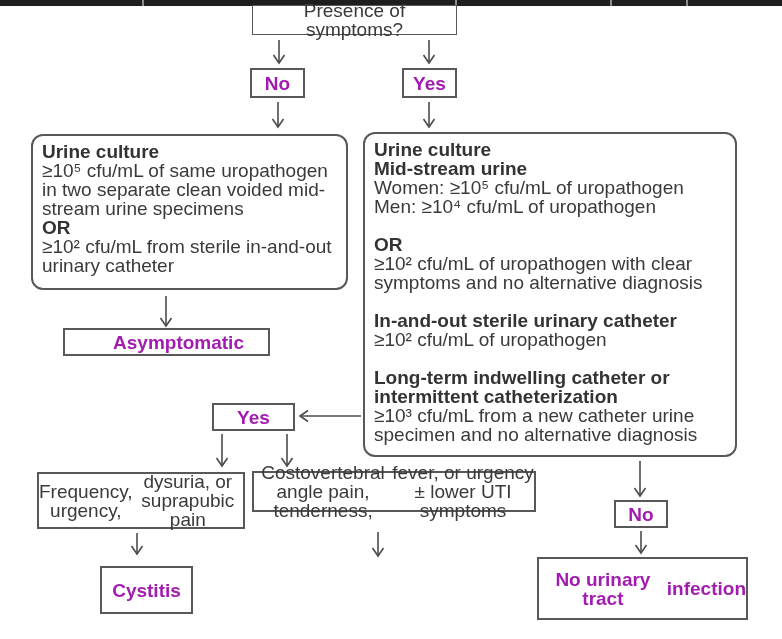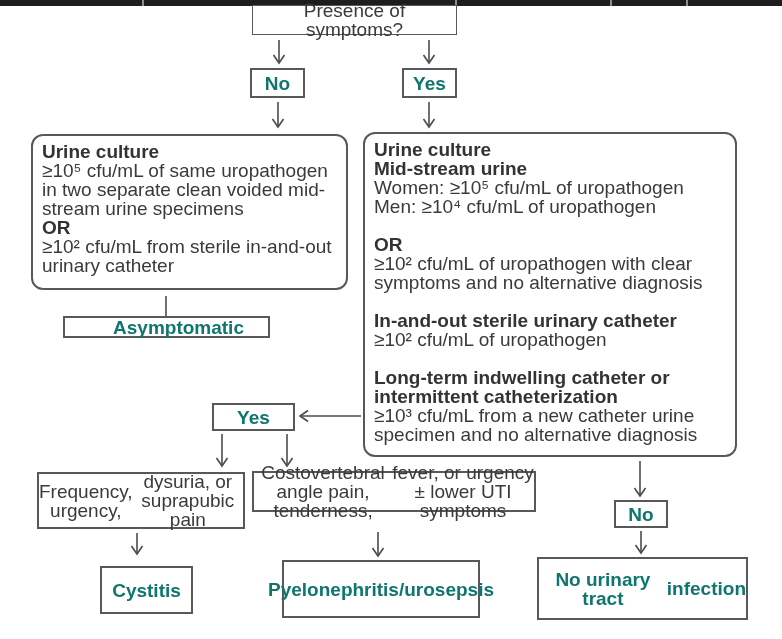--- a/index.html
+++ b/index.html
@@ -24,21 +24,21 @@
     border: 2px solid #58585a;
     background: #ffffff;
     box-sizing: border-box;
     font-size: 19px;
     line-height: 19px;
   }
   .center-label {
     display: flex; align-items: center; justify-content: center;
     text-align: center;
   }
-  .bold { font-weight: bold; color: #0f766e; }
+  .bold { font-weight: bold; color: #a21caf; }
   .crit { padding: 6px 8px 6px 9px; border-radius: 12px; }
   .crit .crit-h { font-weight: bold; color: #333335; }
   .crit .gap { margin-top: 19px; }
   .multiline { flex-direction: row; }
   .multiline span { display: block; }
   svg.arrows {
     position: absolute; left: 0; top: 0;
     pointer-events: none;
   }
 </style>
@@ -141,21 +141,21 @@
     <div>Women: ≥10⁵ cfu/mL of uropathogen</div>
     <div>Men: ≥10⁴ cfu/mL of uropathogen</div>
     <div class="crit-h gap">OR</div>
     <div>≥10² cfu/mL of uropathogen with clear symptoms and no alternative diagnosis</div>
     <div class="crit-h gap">In-and-out sterile urinary catheter</div>
     <div>≥10² cfu/mL of uropathogen</div>
     <div class="crit-h gap">Long-term indwelling catheter or intermittent catheterization</div>
     <div>≥10³ cfu/mL from a new catheter urine specimen and no alternative diagnosis</div>
   </div>
 
-  <div class="fbox center-label bold" style="left:63px; top:316px; width:207px; height:22px;padding-left:24px;">
+  <div class="fbox center-label bold" style="left:63px; top:328px; width:207px; height:28px;padding-left:24px;">
     <span>Asymptomatic</span>
   </div>
 
   <div class="fbox center-label bold" style="left:212px; top:403px; width:83px; height:28px;">
     <span>Yes</span>
   </div>
 
   <div class="fbox center-label multiline" style="left:37px; top:472px; width:208px; height:57px;">
     <span>Frequency, urgency,</span>
     <span>dysuria, or suprapubic pain</span>
@@ -167,22 +167,19 @@
   </div>
 
   <div class="fbox center-label bold" style="left:614px; top:500px; width:54px; height:28px;">
     <span>No</span>
   </div>
 
   <div class="fbox center-label bold" style="left:100px; top:558px; width:93px; height:48px;margin-top:8px;">
     <span>Cystitis</span>
   </div>
 
-  <div class="fbox center-label bold" style="left:282px; top:560px; width:198px; height:58px;">
-    <span>Pyelonephritis/urosepsis</span>
-  </div>
 
   <div class="fbox center-label multiline bold" style="left:537px; top:557px; width:211px; height:63px;">
     <span>No urinary tract</span>
     <span>infection</span>
   </div>
 
 </div>
 
 </body></html>

